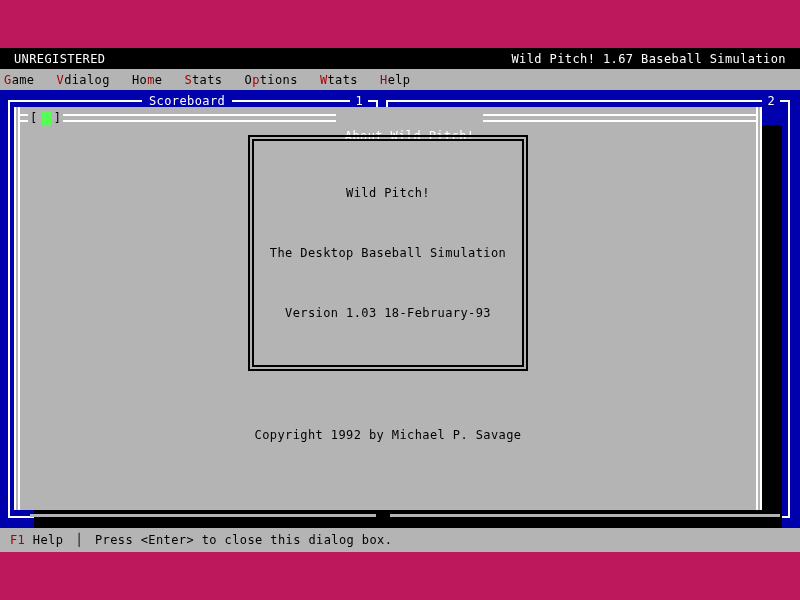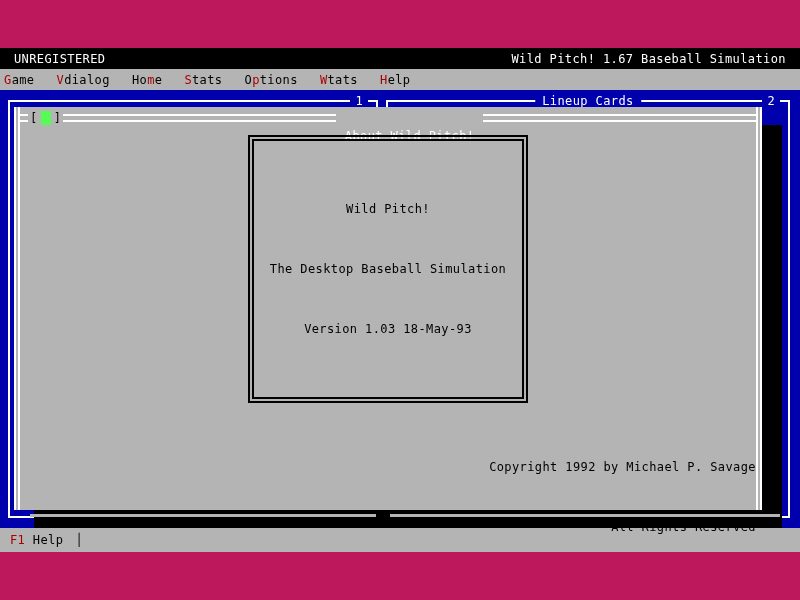--- a/index.html
+++ b/index.html
@@ -33,22 +33,22 @@
     border:6px double #fff;border-top:none;border-bottom:none;box-sizing:border-box;
     display:flex;flex-direction:column;color:#000;}
   .dline{height:8px;border-top:2px solid #fff;border-bottom:2px solid #fff;align-self:center;box-sizing:border-box;}
   .dlg-titlebar{display:flex;align-items:center;height:22px;flex:none;}
   .dlg-titlebar .seg0{width:8px;}
   .dlg-titlebar .grow{flex:1;}
   .close-btn{display:flex;align-items:center;padding:0 2px;cursor:default;white-space:pre;}
   .close-sq{width:10px;height:14px;background:#54fc54;margin:0 3px;}
   .dlg-title{color:#fff;padding:0 9px;white-space:pre;margin-top:36px;}
   .version-box{margin:6px auto 0;border:2px solid #000;flex:none;}
-  .version-inner{border:2px solid #000;margin:2px;padding:18px 16px;text-align:center;white-space:pre;}
-  .copyright{text-align:right;margin-top:14px;white-space:pre;flex:none;}
+  .version-inner{border:2px solid #000;margin:2px;padding:2px 16px;text-align:center;white-space:pre;}
+  .copyright{text-align:center;margin-top:14px;white-space:pre;flex:none;}
   .cols{display:flex;margin-top:18px;padding:0 10px;flex:none;}
   .col-left{width:360px;white-space:pre;}
   .col-right{flex:1;padding-left:10px;white-space:pre;}
   
   .statusbar{position:absolute;left:0;top:528px;width:800px;height:24px;background:#b4b4b4;color:#000;
     display:flex;align-items:center;padding-left:10px;box-sizing:border-box;white-space:pre;}
   .statusbar .f1{color:#a80000;text-align:center;}
   .statusbar .sep{margin:0 12px;}
 </style>
 </head>
@@ -69,25 +69,25 @@
     <span class="menu-item"><span>Ho</span><span class="hot">m</span><span>e</span></span>
     <span class="menu-item"><span class="hot">S</span><span>tats</span></span>
     <span class="menu-item"><span>O</span><span class="hot">p</span><span>tions</span></span>
     <span class="menu-item"><span class="hot">W</span><span>tats</span></span>
     <span class="menu-item"><span class="hot">H</span><span>elp</span></span>
   </div>
 
   <div class="desktop">
 
     <div class="tui-window win1">
+      <span class="win-title">Scoreboard</span>
       <span class="win-num">1</span>
     </div>
 
     <div class="tui-window win2">
-      <span class="win-title">Lineup Cards</span>
       <span class="win-num">2</span>
     </div>
 
     <div class="dlg-shadow"></div>
     <div class="shadow-line a"></div>
     <div class="shadow-line b"></div>
 
     <div class="dialog">
 
       <div class="dlg-titlebar">
@@ -99,27 +99,26 @@
         </span>
         <div class="dline grow"></div>
         <span class="dlg-title">About Wild Pitch!</span>
         <div class="dline grow"></div>
       </div>
 
       <div class="version-box">
         <div class="version-inner">
           <div>Wild Pitch!</div>
           <div>The Desktop Baseball Simulation</div>
-          <div>Version 1.03 18-May-93</div>
+          <div>Version 1.03 18-February-93</div>
         </div>
       </div>
 
       <div class="copyright">
         <div>Copyright 1992 by Michael P. Savage</div>
-        <div>All Rights Reserved</div>
       </div>
 
       <div class="cols">
         <div class="col-left">
           
           
           
           
           
           
@@ -137,15 +136,16 @@
           
         </div>
       </div>
 
     </div>
   </div>
 
   <div class="statusbar">
     <span><span class="f1">F1</span><span> Help</span></span>
     <span class="sep">│</span>
+    <span>Press &lt;Enter&gt; to close this dialog box.</span>
   </div>
 
 </div>
 
 </body></html>

